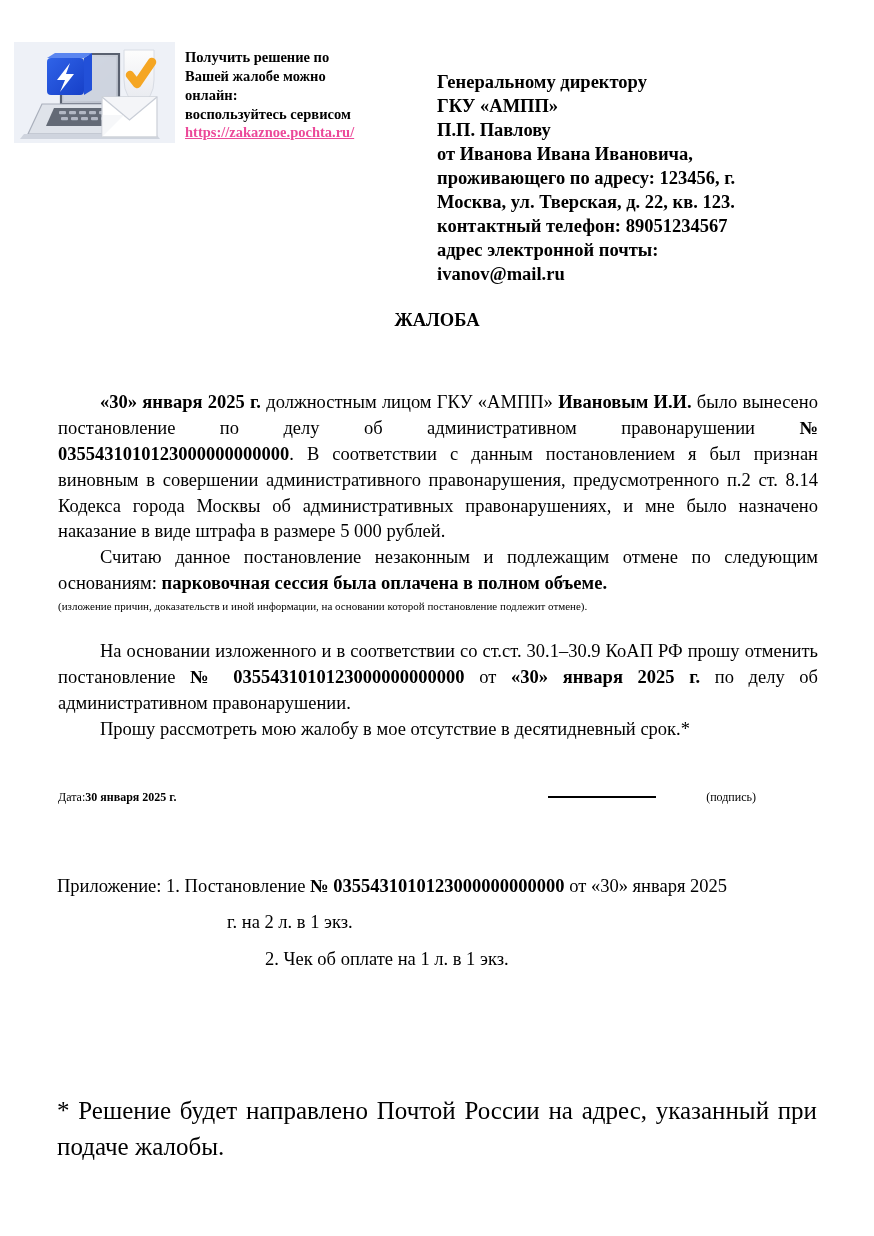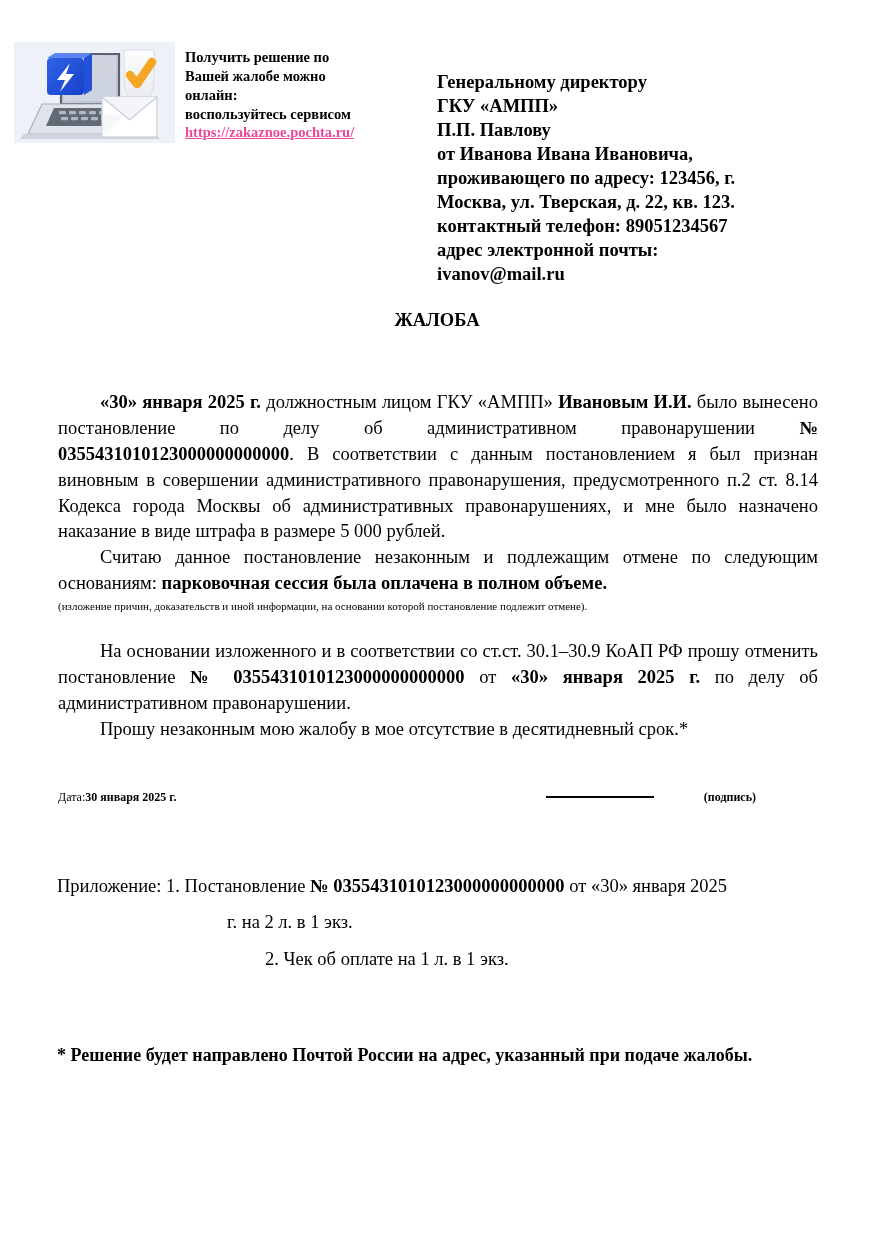--- a/index.html
+++ b/index.html
@@ -127,21 +127,21 @@
     margin-right: 62px;
     white-space: nowrap;
   }
   .sig-line {
     display: inline-block;
     width: 108px;
     border-bottom: 2px solid #000;
     height: 0;
     transform: translateY(-3px);
   }
-  .sig-word { font-weight: bold; margin-left: 40px; }
+  .sig-word { font-weight: normal; margin-left: 40px; }
 
   
   .attachments {
     position: absolute;
     left: 57px;
     top: 873px;
     width: 760px;
     font-size: 18.5px;
     line-height: 1.42;
   }
@@ -152,26 +152,25 @@
   }
   .attachments .att-second {
     margin: 0;
     padding-left: 208px;
   }
 
   
   .footnote {
     position: absolute;
     left: 57px;
-    top: 1043px;
-    width: 760px;
-    font-size: 18px;
+    top: 1093px;
+    width: 760px;
+    font-size: 25px;
     line-height: 1.42;
     text-align: justify;
-    font-weight: bold;
   }
   .footnote p { margin: 0; }
 </style>
 </head>
 <body>
 
 <div class="page">
 
   <div class="banner">
 
@@ -264,21 +263,21 @@
     <p class="para"><b>«30» января 2025 г.</b><span> должностным лицом ГКУ «АМПП» </span><b>Ивановым И.И.</b><span> было вынесено постановление по делу об административном правонарушении </span><b>№ 0355431010123000000000000</b><span>. В соответствии с данным постановлением я был признан виновным в совершении административного правонарушения, предусмотренного п.2 ст. 8.14 Кодекса города Москвы об административных правонарушениях, и мне было назначено наказание в виде штрафа в размере 5 000 рублей.</span></p>
 
     <p class="para"><span>Считаю данное постановление незаконным и подлежащим отмене по следующим основаниям: </span><b>парковочная сессия была оплачена в полном объеме.</b></p>
 
     <p class="note-line">(изложение причин, доказательств и иной информации, на основании которой постановление подлежит отмене).</p>
 
     <div class="gap-md"></div>
 
     <p class="para"><span>На основании изложенного и в соответствии со ст.ст. 30.1–30.9 КоАП РФ прошу отменить постановление </span><b>№ 0355431010123000000000000</b><span> от </span><b>«30» января 2025 г.</b><span> по делу об административном правонарушении.</span></p>
 
-    <p class="para">Прошу незаконным мою жалобу в мое отсутствие в десятидневный срок.*</p>
+    <p class="para">Прошу рассмотреть мою жалобу в мое отсутствие в десятидневный срок.*</p>
   </div>
 
   <div class="date-row">
     <span class="date-label">Дата: </span>
       <b>30 января 2025 г.</b>
     <span class="sig-spacer"></span>
     <span class="sig-group">
       <span class="sig-line"></span>
       <span class="sig-word">(подпись)</span>
     </span>

